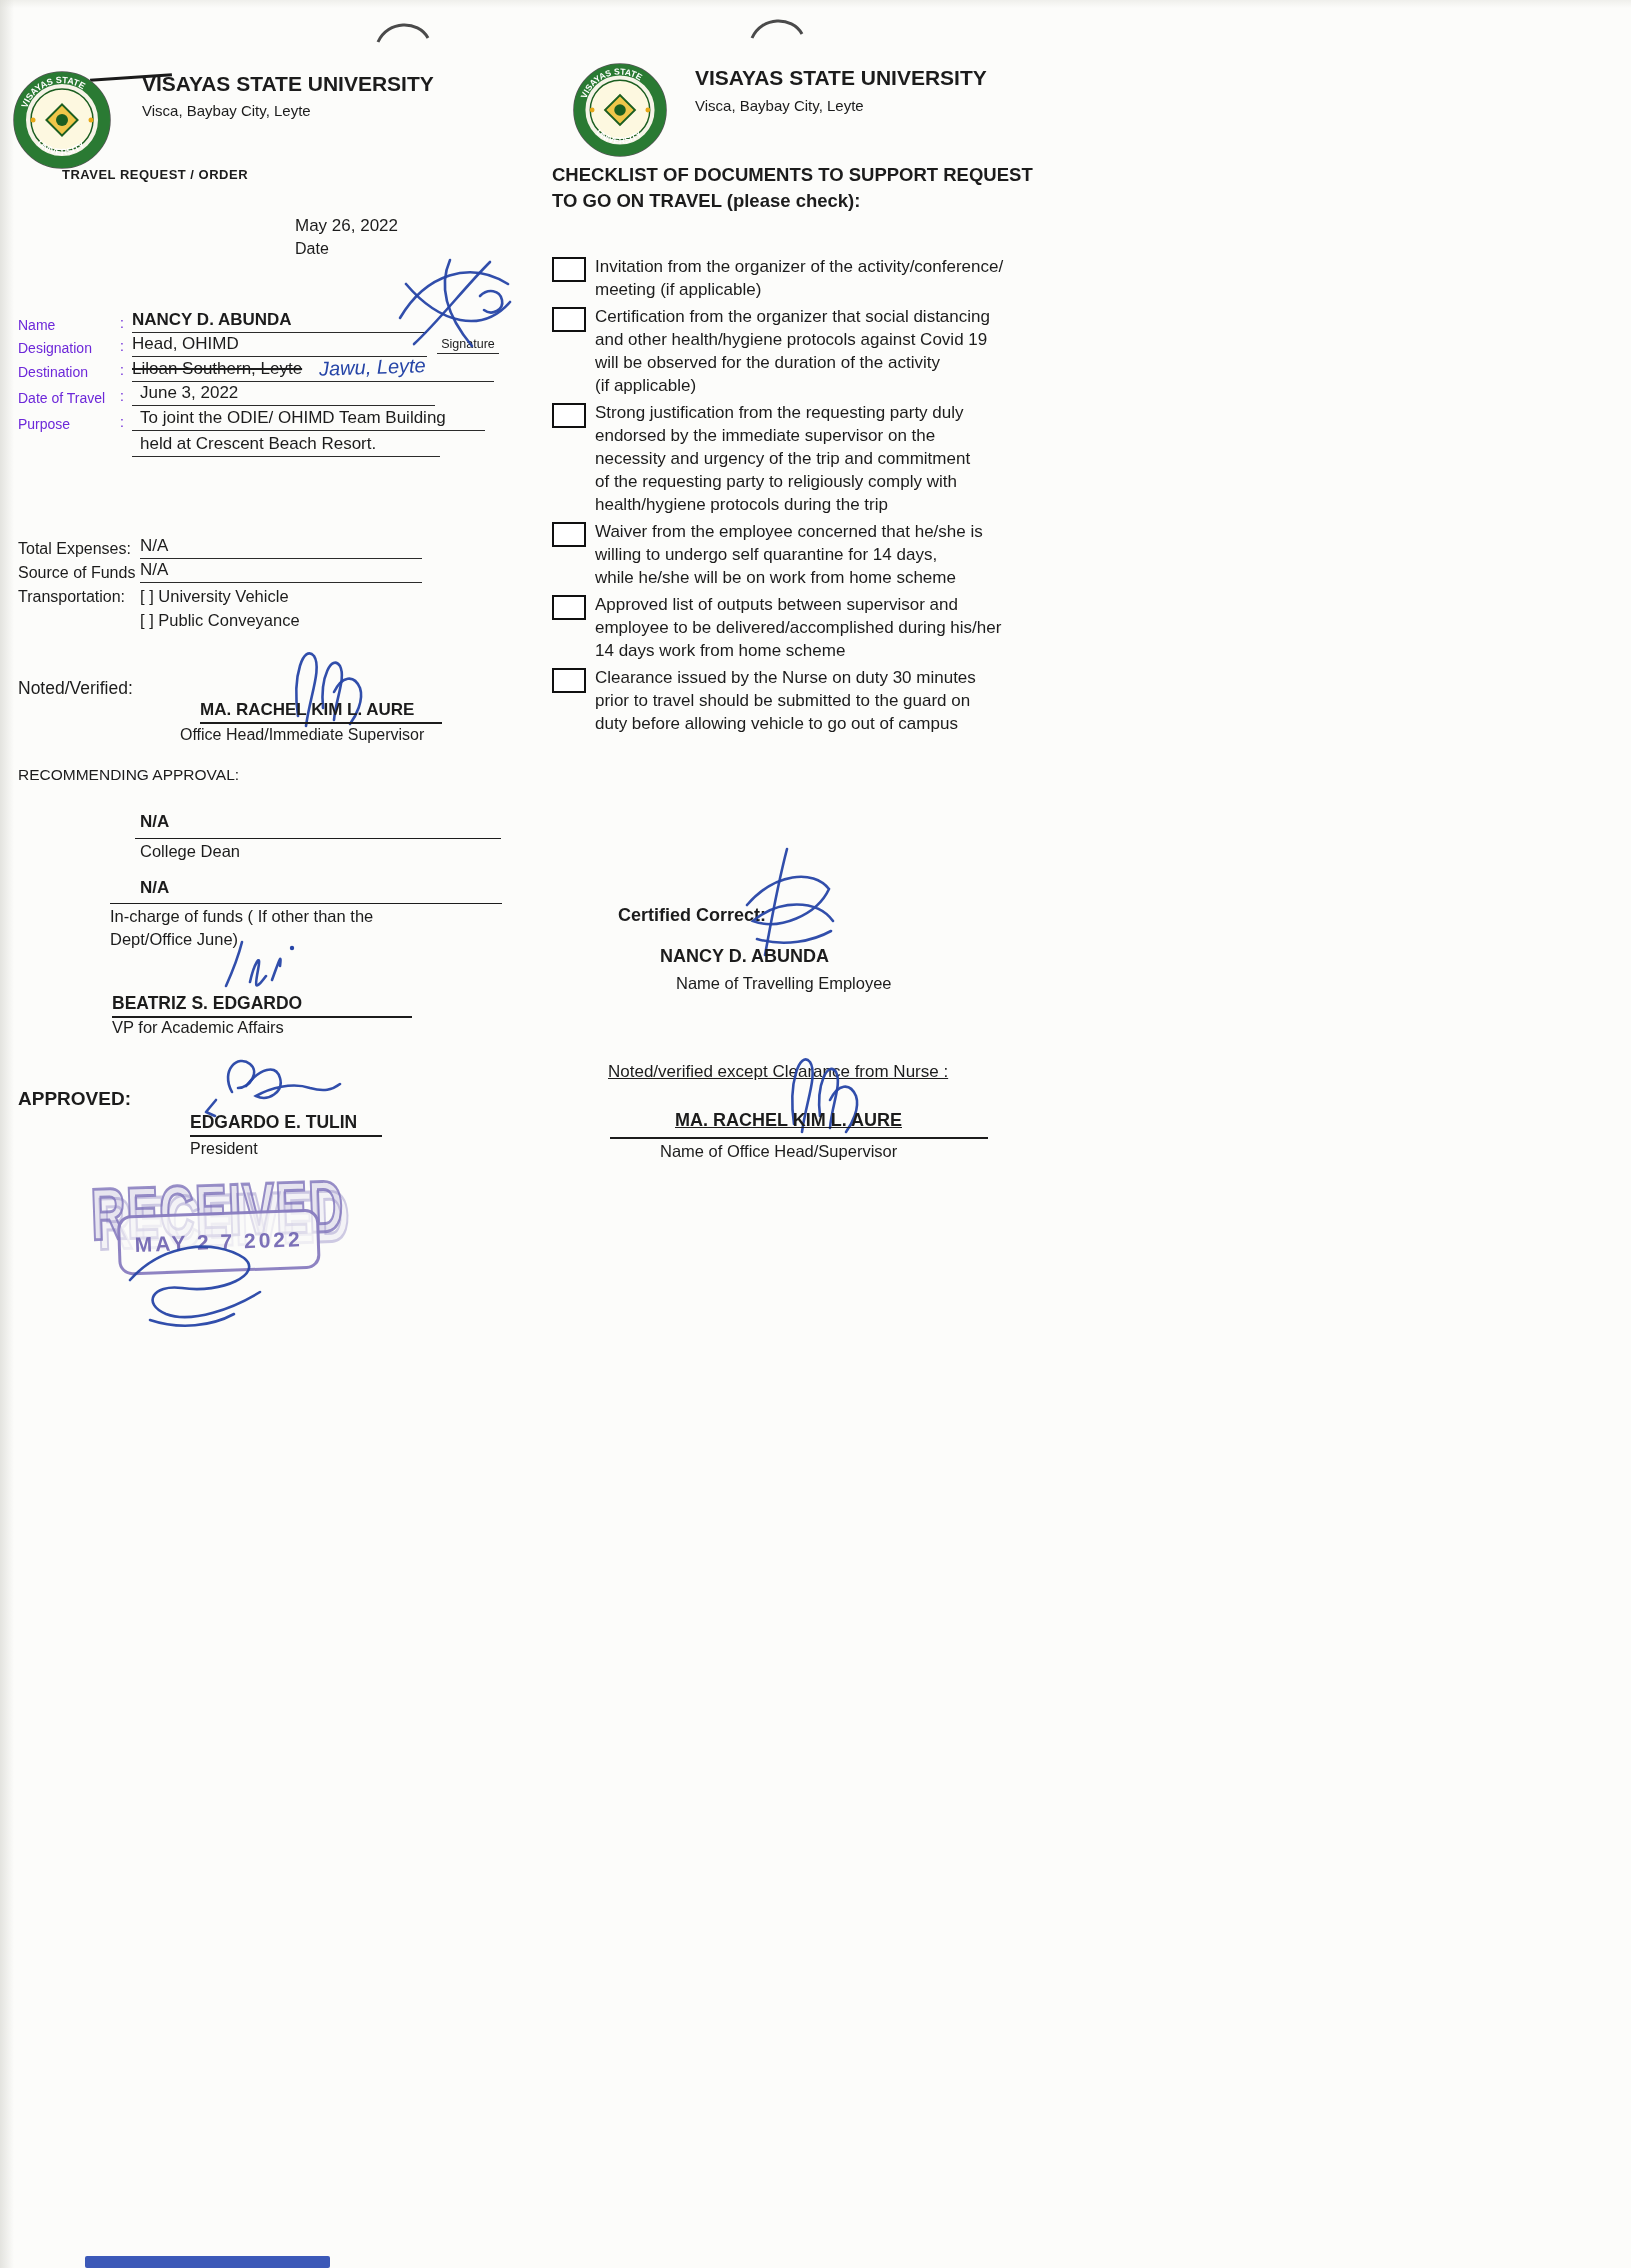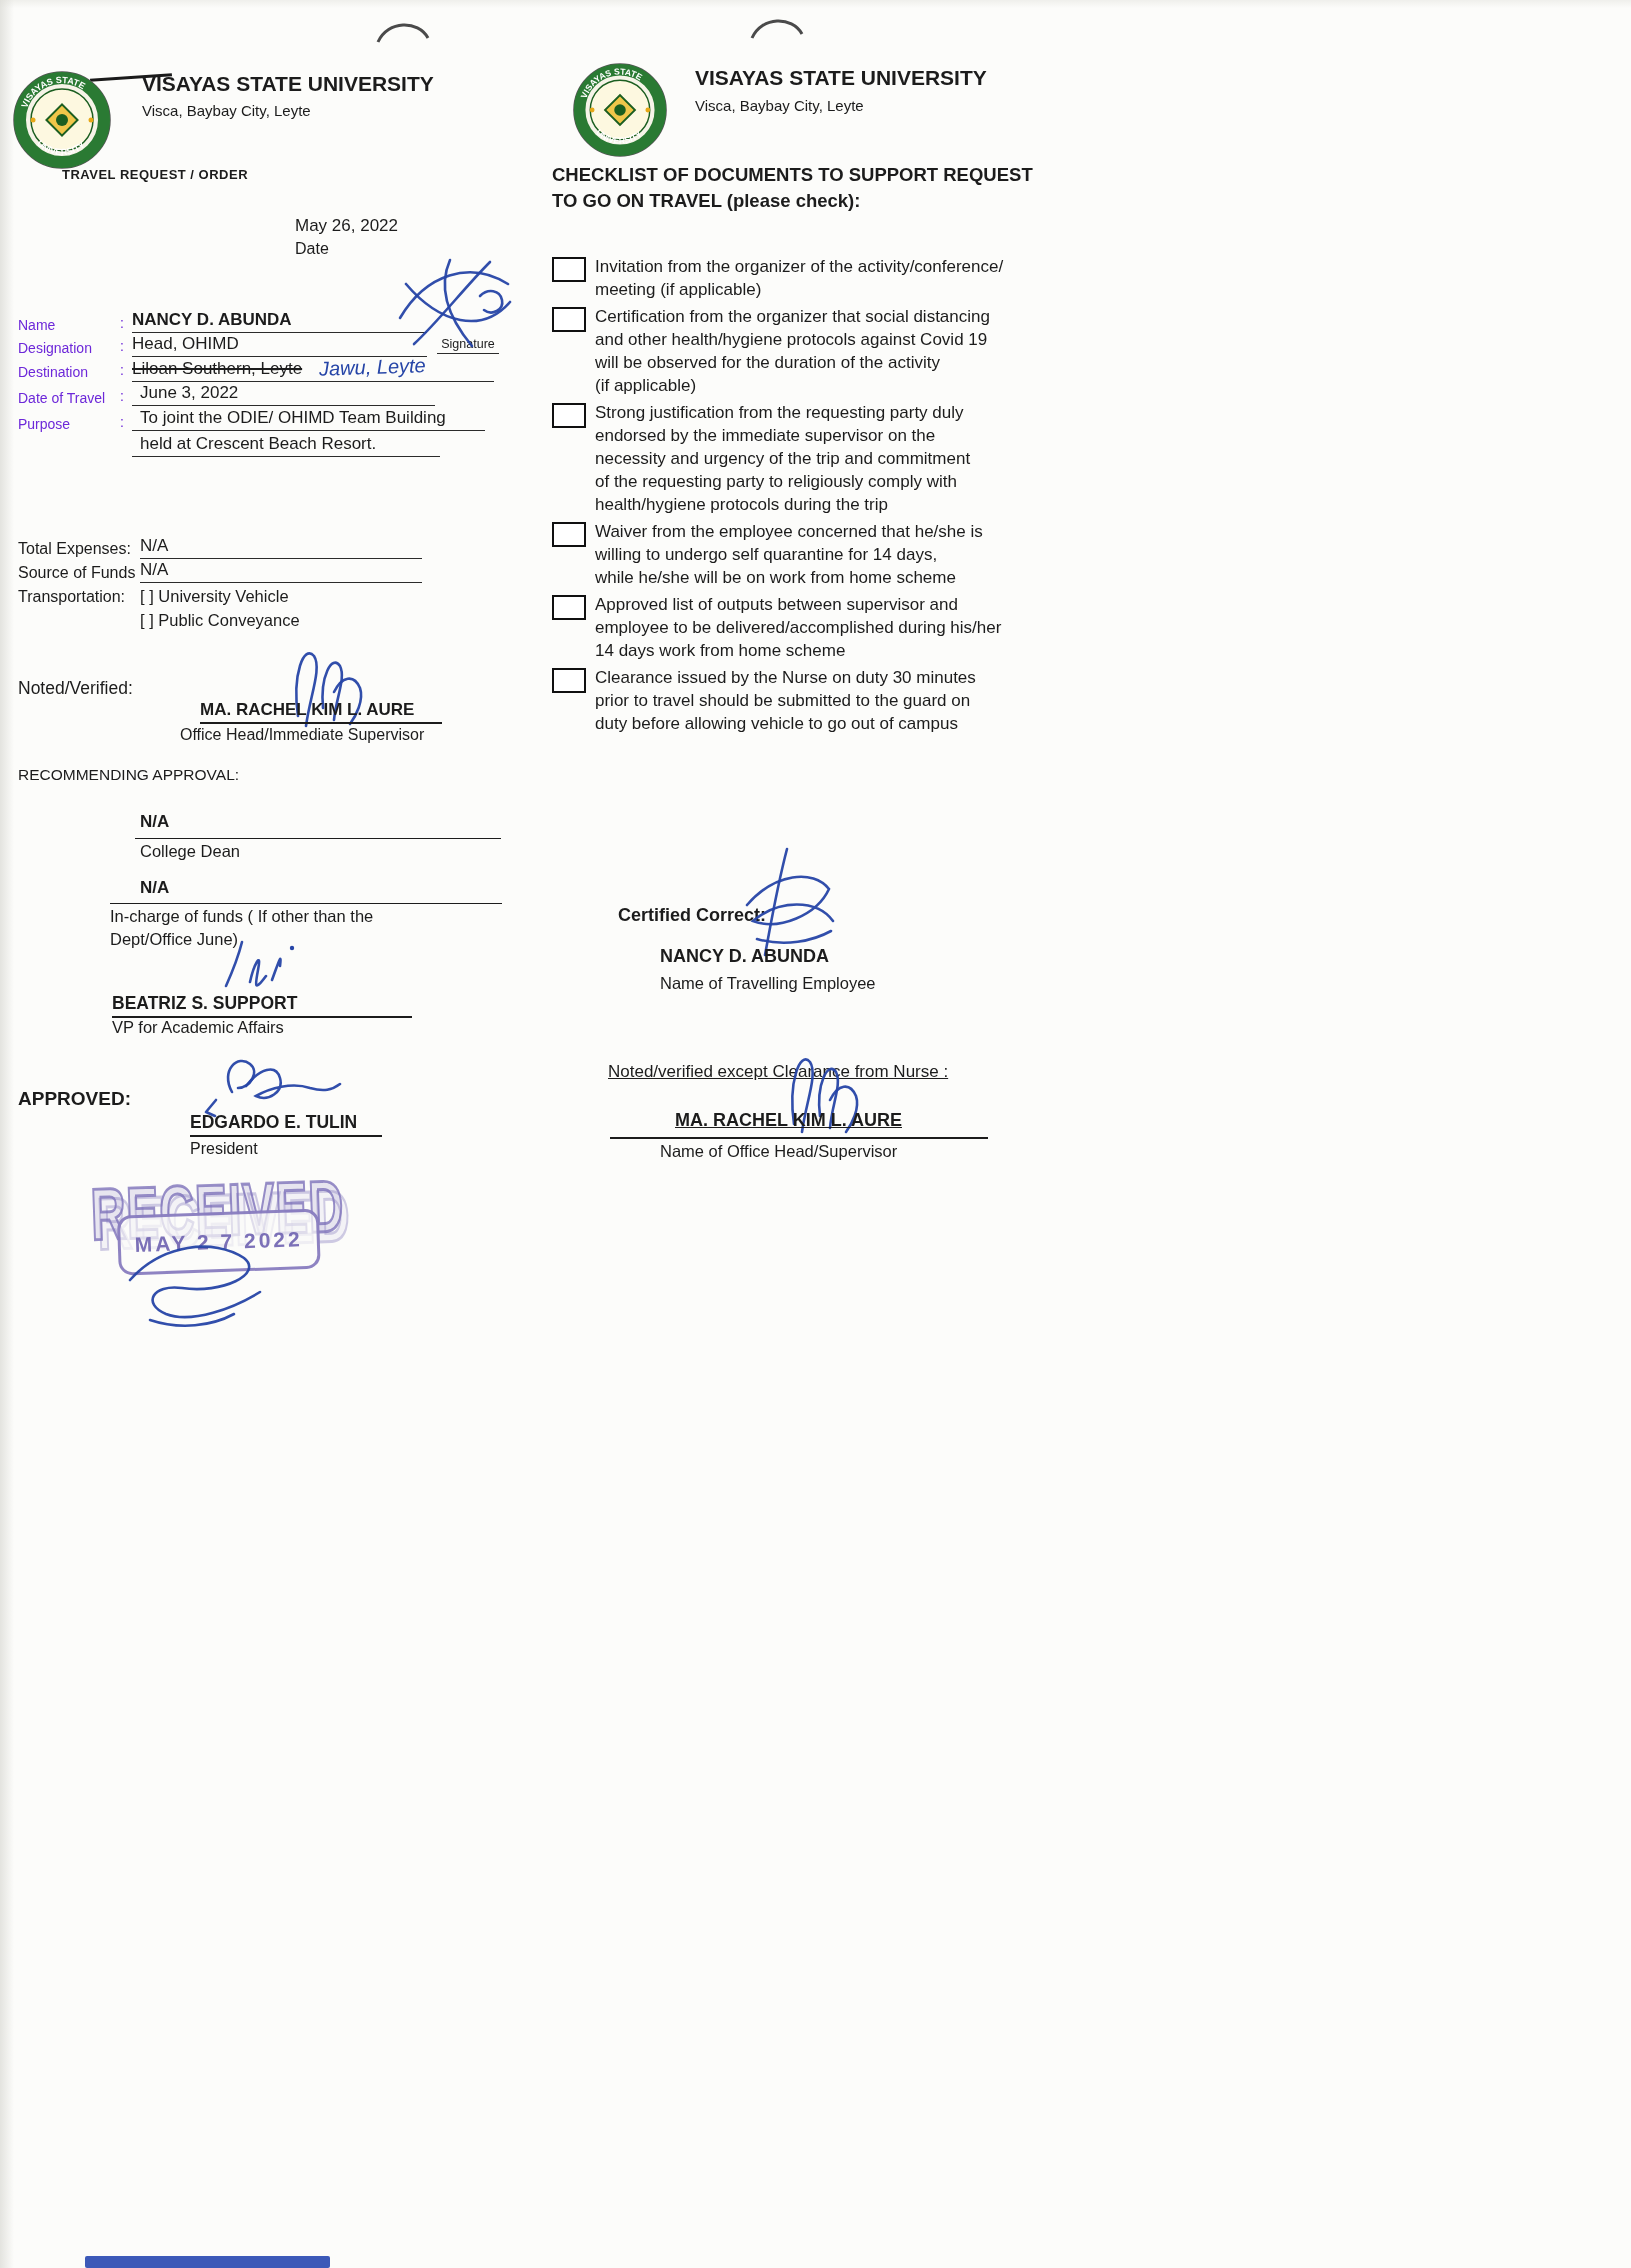--- a/index.html
+++ b/index.html
@@ -139,21 +139,21 @@
   <div class="abs" style="left:110px;top:903px;width:392px;border-top:1.5px solid #1c1c1c"></div>
   <div class="abs c" style="left:110px;top:907px;width:392px;font-size:16.5px">In-charge of  funds ( If other than the</div>
   <div class="abs c" style="left:110px;top:930px;width:392px;font-size:16.5px">Dept/Office June)</div>
 
   <svg class="abs" style="left:212px;top:936px" width="110" height="58">
     <path class="sig" d="M14,50 C22,32 28,14 30,6"></path>
     <path class="sig" d="M38,46 C42,28 50,14 46,34 C43,50 42,56 54,40"></path>
     <path class="sig" d="M60,44 C66,28 70,14 68,30"></path>
     <circle cx="80" cy="12" r="2.2" fill="#2645a7"></circle>
   </svg>
-  <div class="abs c b ul2" style="left:112px;top:993px;width:300px;font-size:17.5px">BEATRIZ S. SUPPORT</div>
+  <div class="abs c b ul2" style="left:112px;top:993px;width:300px;font-size:17.5px">BEATRIZ S. EDGARDO</div>
   <div class="abs c" style="left:112px;top:1018px;width:300px;font-size:16.5px">VP for Academic Affairs</div>
 
   <div class="abs b" style="left:18px;top:1088px;font-size:19px">APPROVED:</div>
   <svg class="abs" style="left:198px;top:1050px" width="150" height="72">
     <path class="sig" d="M34,42 C22,20 40,4 52,14 C62,22 52,38 40,38"></path>
     <path class="sig" d="M48,36 C62,18 78,14 82,28 C86,42 70,52 58,46 C72,38 94,32 112,38 C126,42 134,40 142,34"></path>
     <path class="sig" d="M8,62 L18,50 M8,62 L17,66"></path>
   </svg>
   <div class="abs c b ul2" style="left:190px;top:1112px;width:192px;font-size:17.5px">EDGARDO E. TULIN</div>
   <div class="abs c" style="left:190px;top:1140px;width:192px;font-size:16px">President</div>
@@ -237,21 +237,21 @@
     </div>
   </div>
 
   <div class="abs b" style="left:618px;top:905px;font-size:18px">Certified Correct:</div>
   <svg class="abs" style="left:733px;top:843px" width="105" height="118">
     <path class="sig" d="M54,6 C44,44 38,80 32,112"></path>
     <path class="sig" d="M14,62 C42,30 80,26 96,46 C84,72 46,88 20,78 C46,56 84,56 100,78"></path>
     <path class="sig" d="M24,96 C52,104 80,98 98,88"></path>
   </svg>
   <div class="abs c b" style="left:660px;top:946px;width:262px;font-size:18px">NANCY D. ABUNDA</div>
-  <div class="abs c" style="left:660px;top:974px;width:262px;font-size:16.5px">Name of Travelling Employee</div>
+  <div class="abs c" style="left:676px;top:974px;width:262px;font-size:16.5px">Name of Travelling Employee</div>
 
   <div class="abs" style="left:608px;top:1062px;font-size:17px;text-decoration:underline">Noted/verified except Clearance from Nurse :</div>
   <svg class="abs" style="left:762px;top:1042px" width="115" height="95">
     <path class="sig" d="M32,82 C26,40 38,8 48,20 C56,32 44,60 40,90"></path>
     <path class="sig" d="M58,74 C54,42 66,18 74,30 C80,42 70,62 68,86"></path>
     <path class="sig" d="M68,58 C76,42 88,40 94,54 C98,66 90,82 84,90"></path>
   </svg>
   <div class="abs c b" style="left:675px;top:1110px;width:250px;font-size:18px;text-decoration:underline">MA. RACHEL KIM L. AURE</div>
   <div class="abs" style="left:610px;top:1137px;width:378px;border-top:2px solid #1c1c1c"></div>
   <div class="abs c" style="left:660px;top:1142px;width:280px;font-size:16.5px">Name of Office Head/Supervisor</div>

